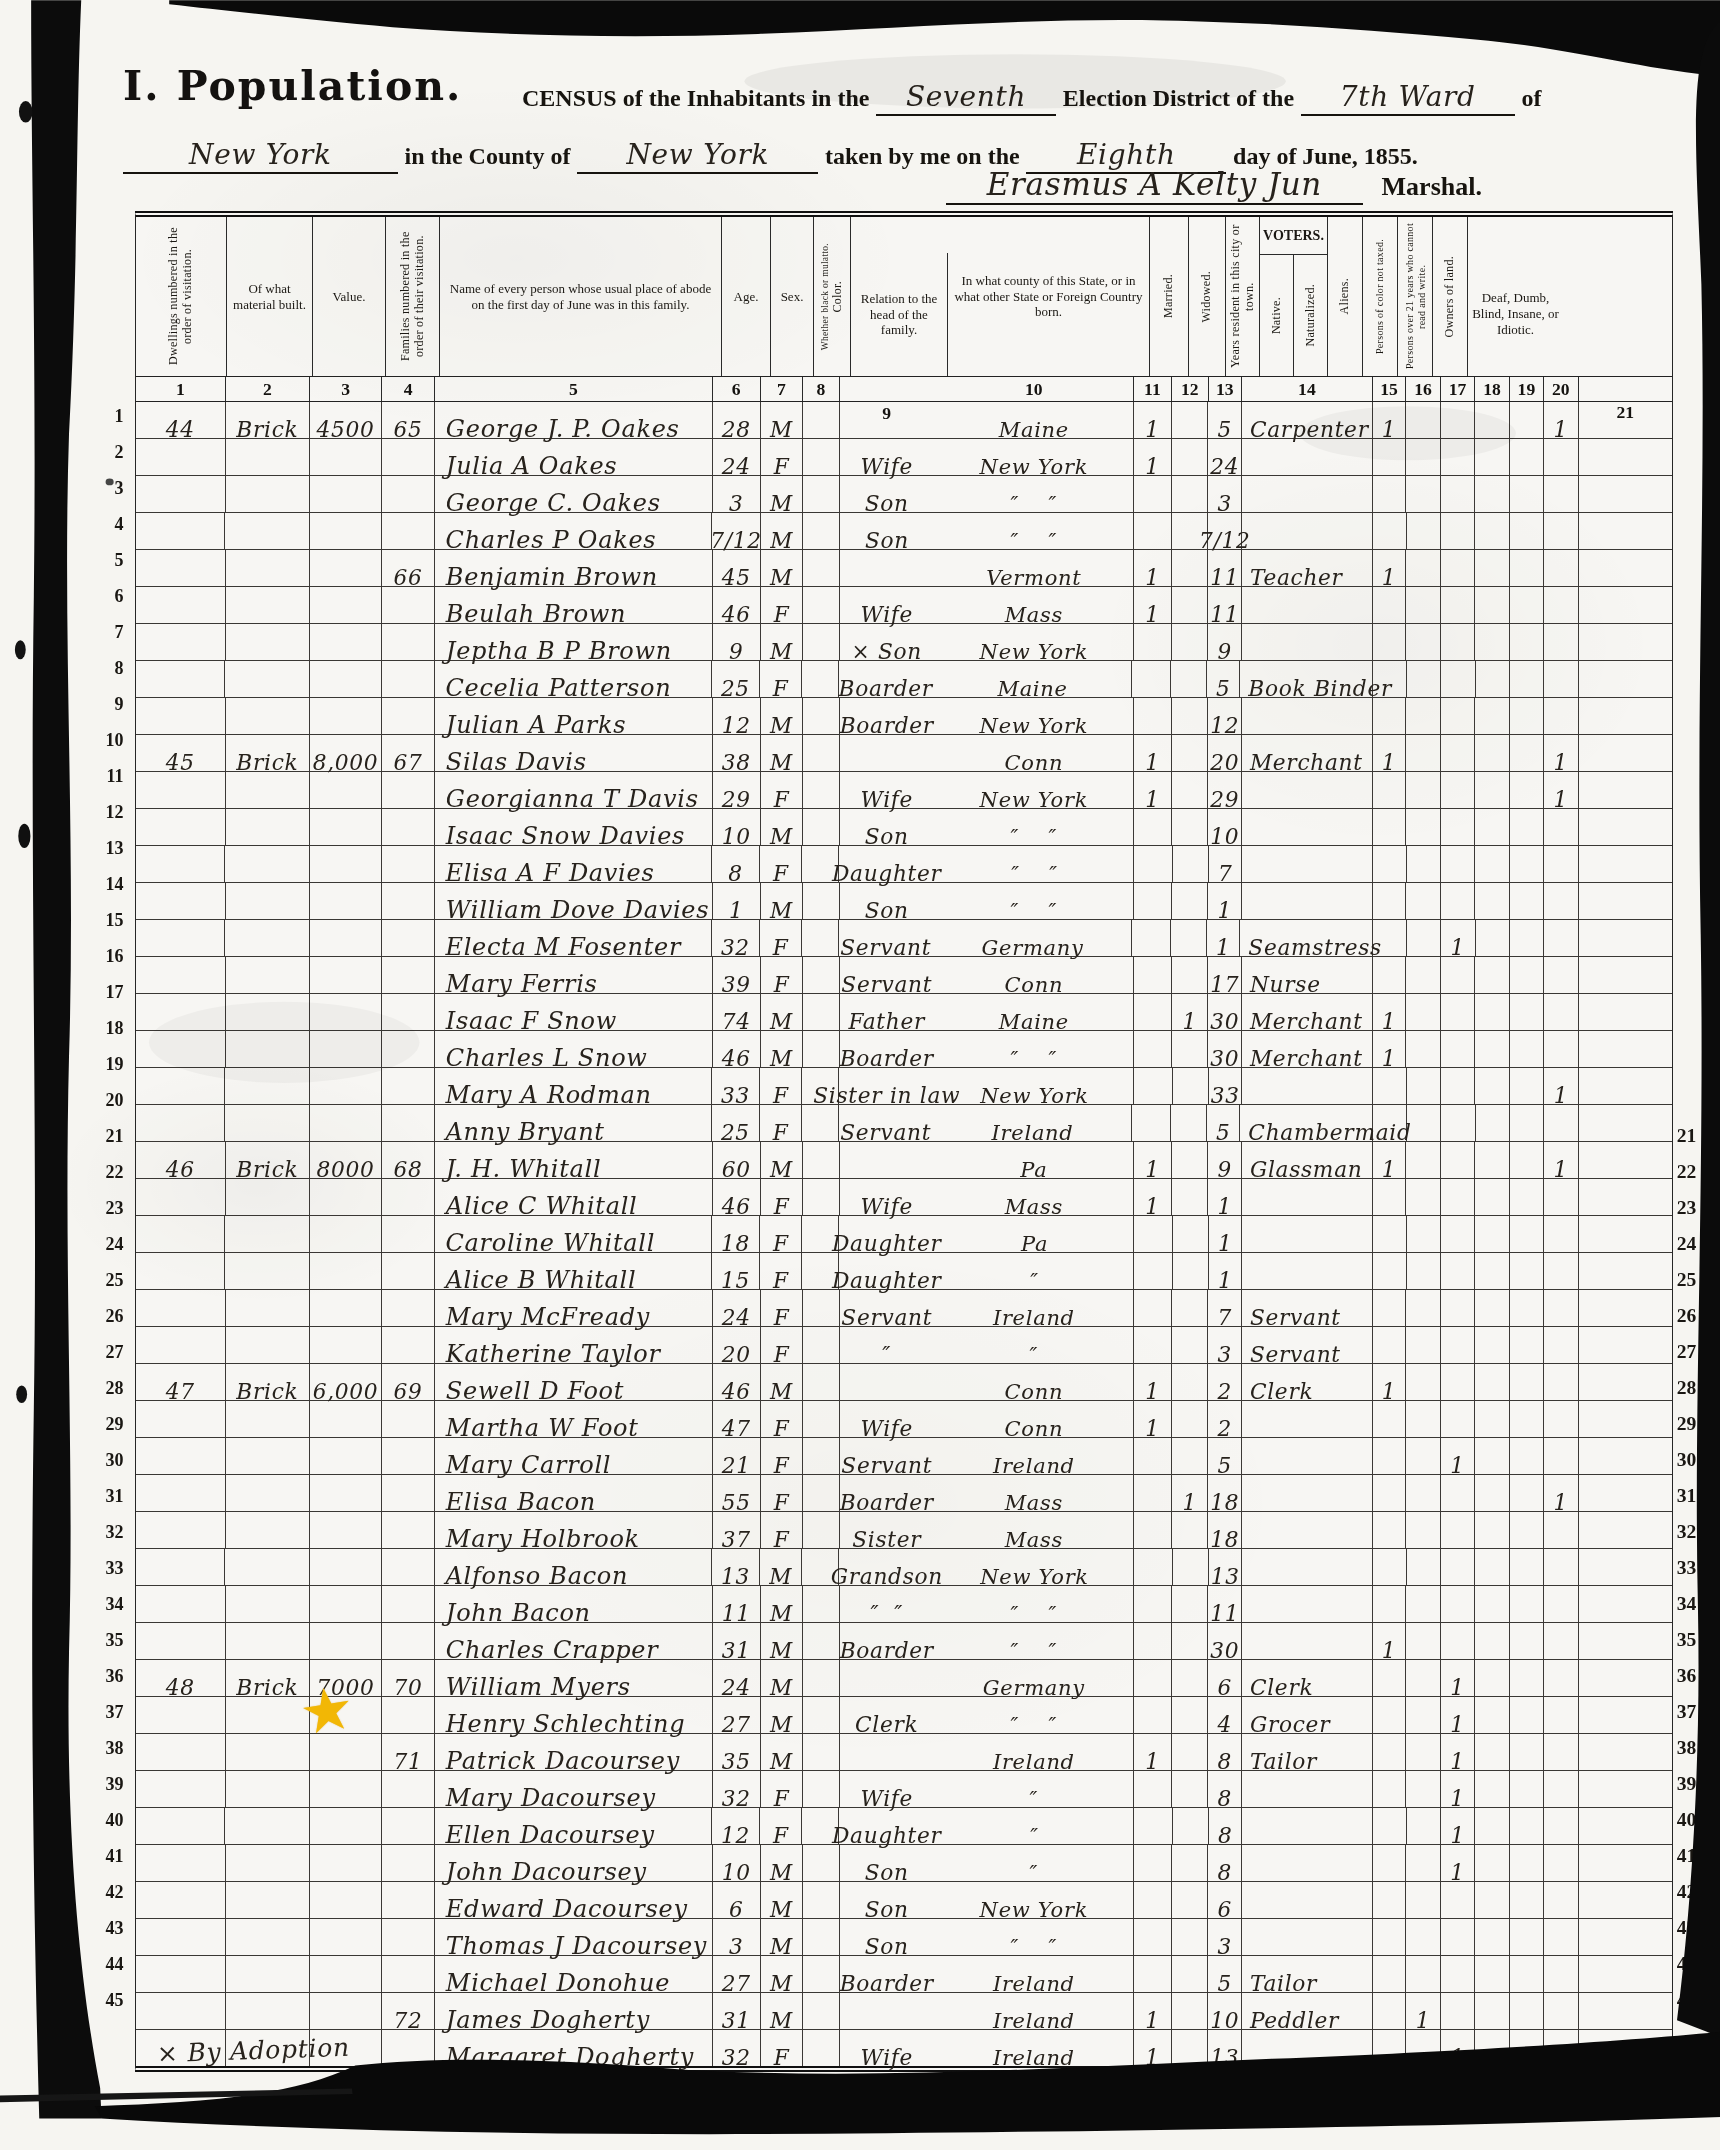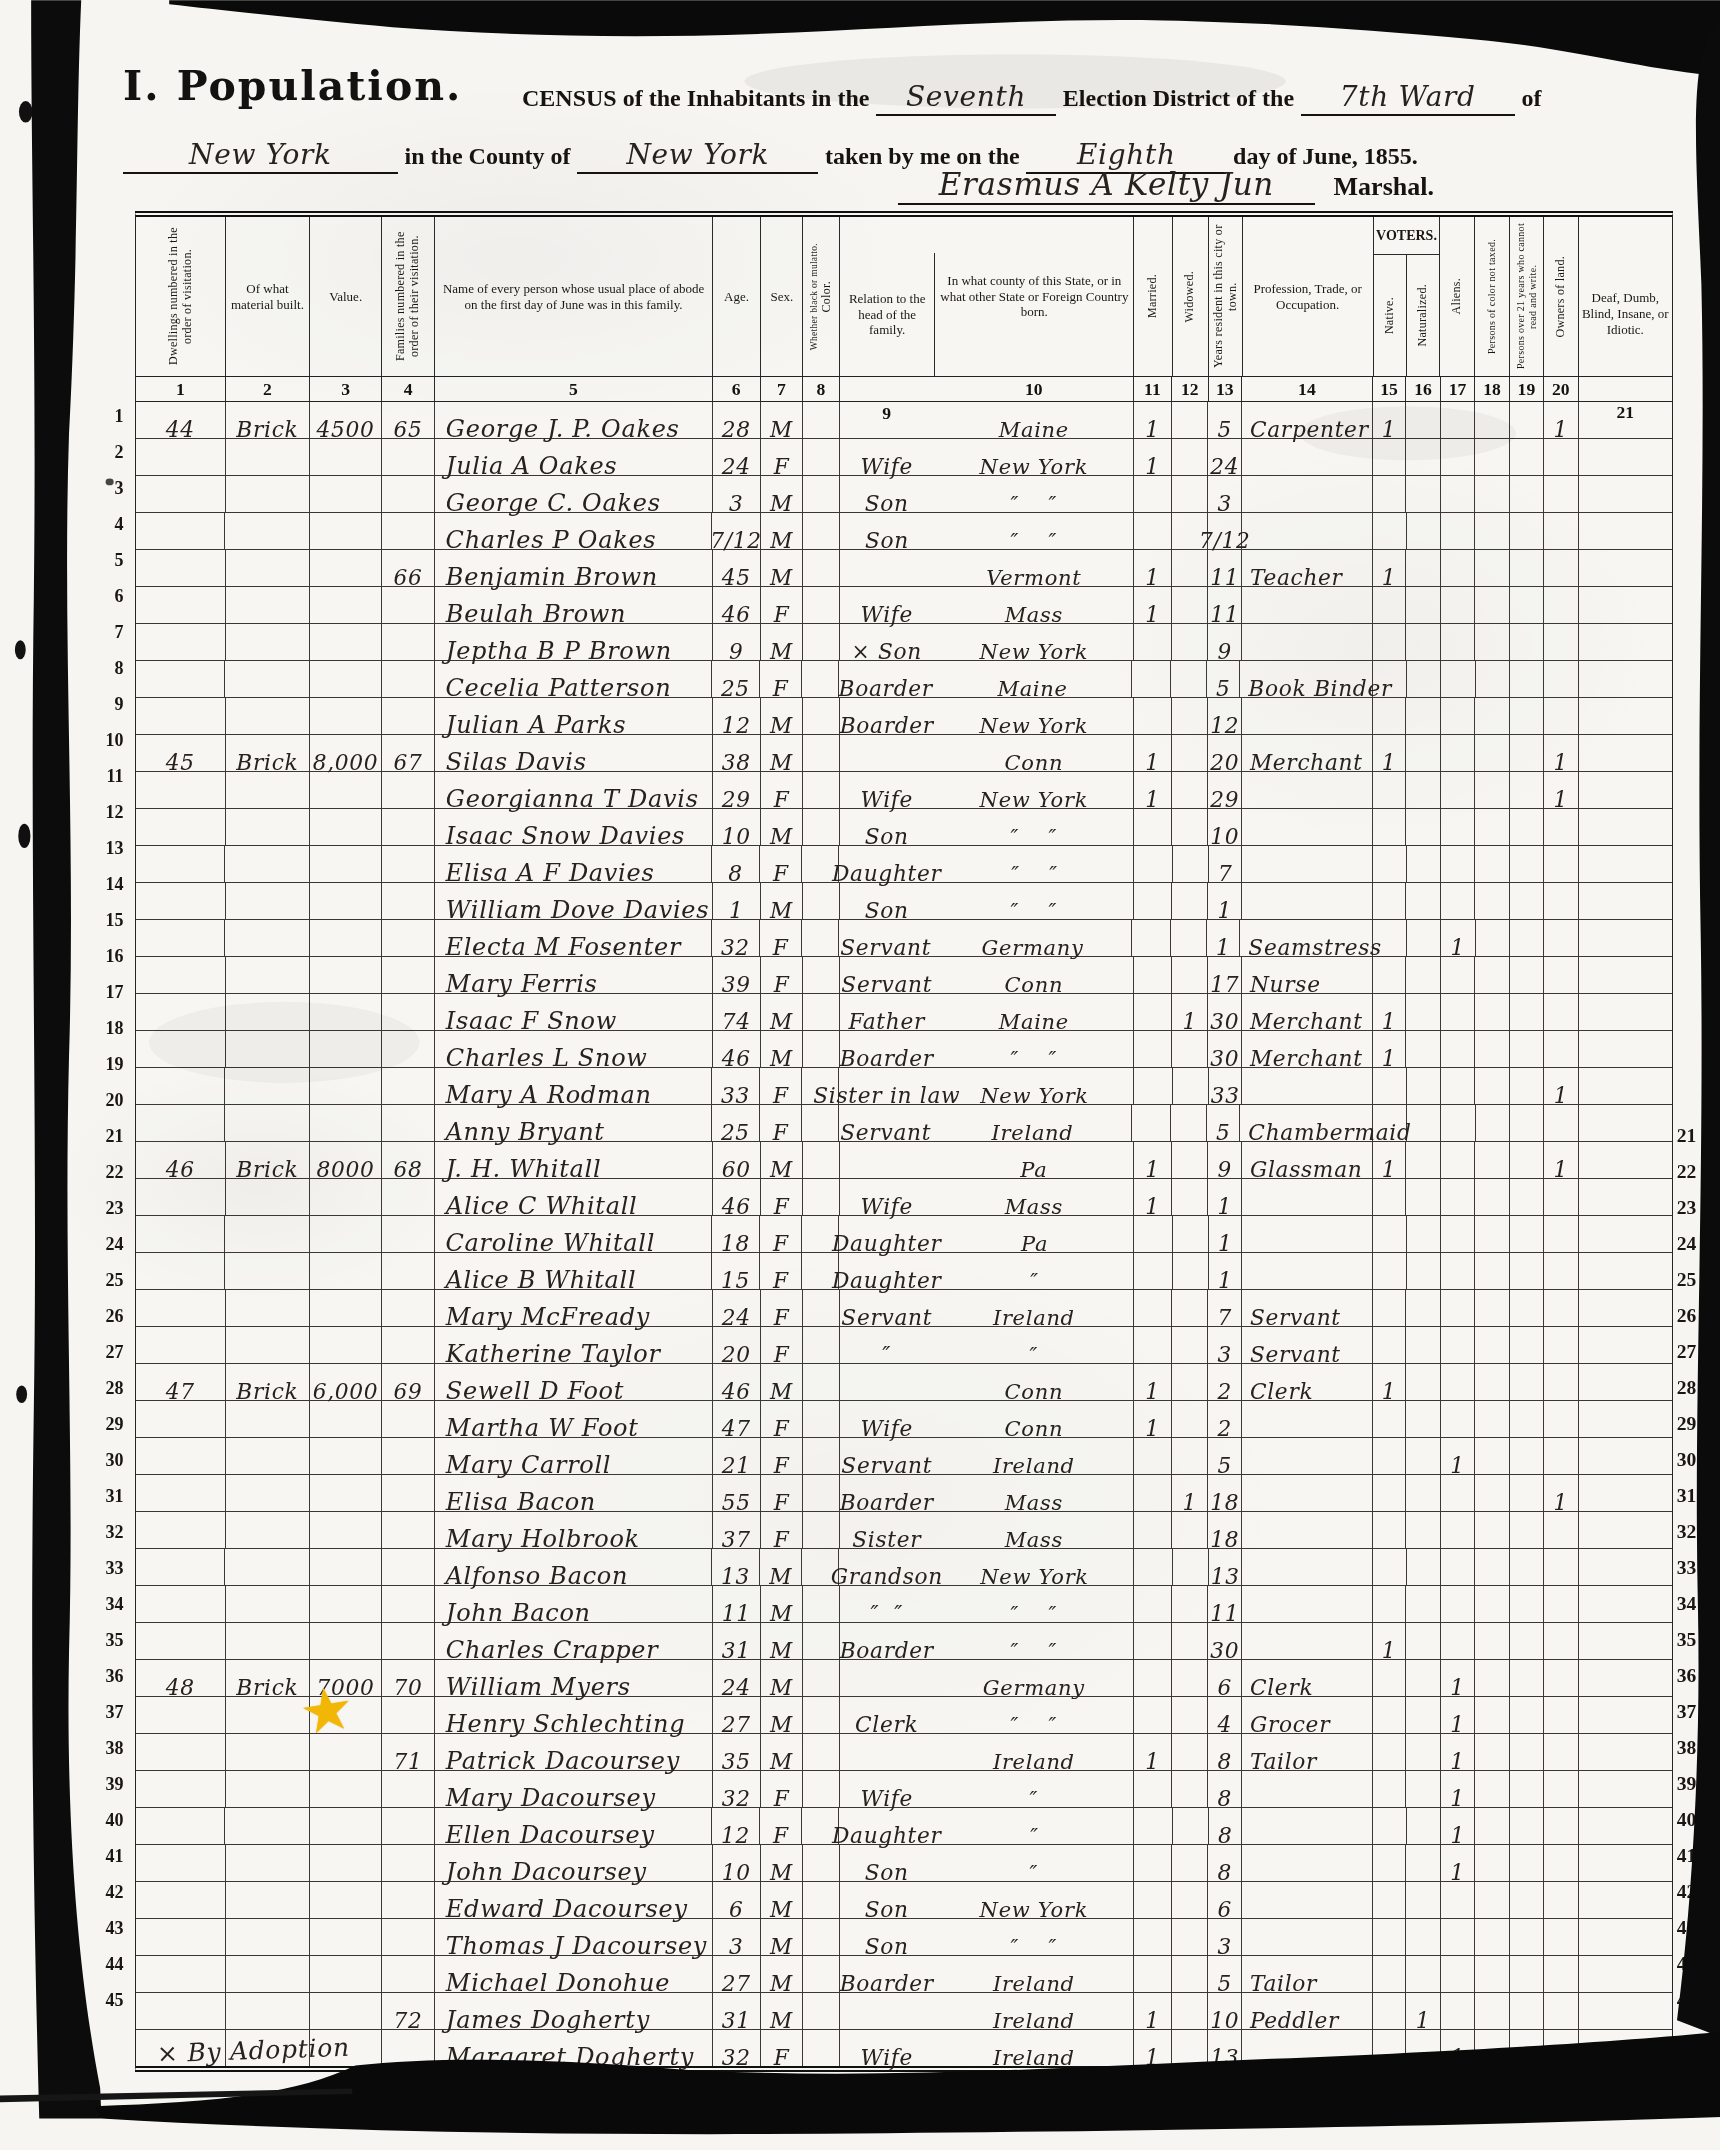--- a/index.html
+++ b/index.html
@@ -24,21 +24,21 @@
   
   #ptitle{
     position:absolute;left:123px;top:62px;
     font-family:"DejaVu Serif",serif;font-weight:bold;
     font-size:41px;color:#141210;letter-spacing:2px;
   }
   .hline{position:absolute;display:flex;align-items:baseline;gap:6.8px;
     font-size:24px;font-weight:bold;color:#17140f;white-space:nowrap;}
   #hline1{left:522px;top:80px;}
   #hline2{left:123px;top:138px;}
-  #hline3{left:898px;top:166px;}
+  #hline3{left:946px;top:166px;}
   .blank{
     display:inline-block;border-bottom:2px solid #16130e;text-align:center;
     font-size:28px;font-weight:normal;padding:0 5.4px 1.4px 5.4px;
   }
   .b1{min-width:169px;} .b2{min-width:203px;} .b3{min-width:264px;}
   .b4{min-width:230px;} .b5{min-width:189px;} .bsig{min-width:406px;font-size:31px;}
   #hline3 .marshal{font-size:26px;margin-left:12px;}
   
   .census{
     position:absolute;left:135px;top:211px;width:1536px;
@@ -172,23 +172,20 @@
           <span class="htx">In what county of this State, or in what other State or Foreign Country born.</span>
         </div>
       <div class="hcell mar">
           <span class="vert">Married.</span>
         </div>
       <div class="hcell wid">
           <span class="vert">Widowed.</span>
         </div>
       <div class="hcell yrs">
           <span class="vert">Years resident in this city or town.</span>
-        </div>
-      <div class="hcell prof">
-          <span class="htx">Profession, Trade, or Occupation.</span>
         </div>
       <div class="hcell voters">
         <div class="vtitle">VOTERS.</div>
         <div class="vcols">
           <div class="vcol">
               <span class="vert">Native.</span>
             </div>
           <div class="vcol last">
               <span class="vert">Naturalized.</span>
             </div>

